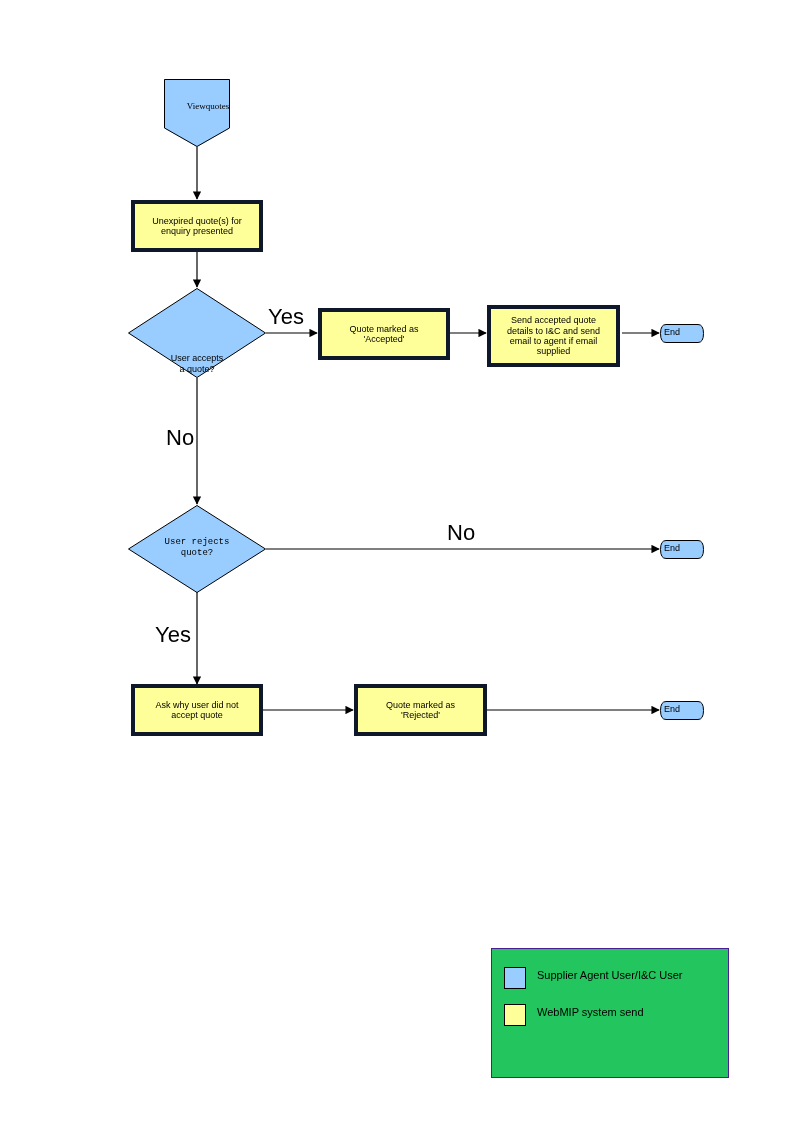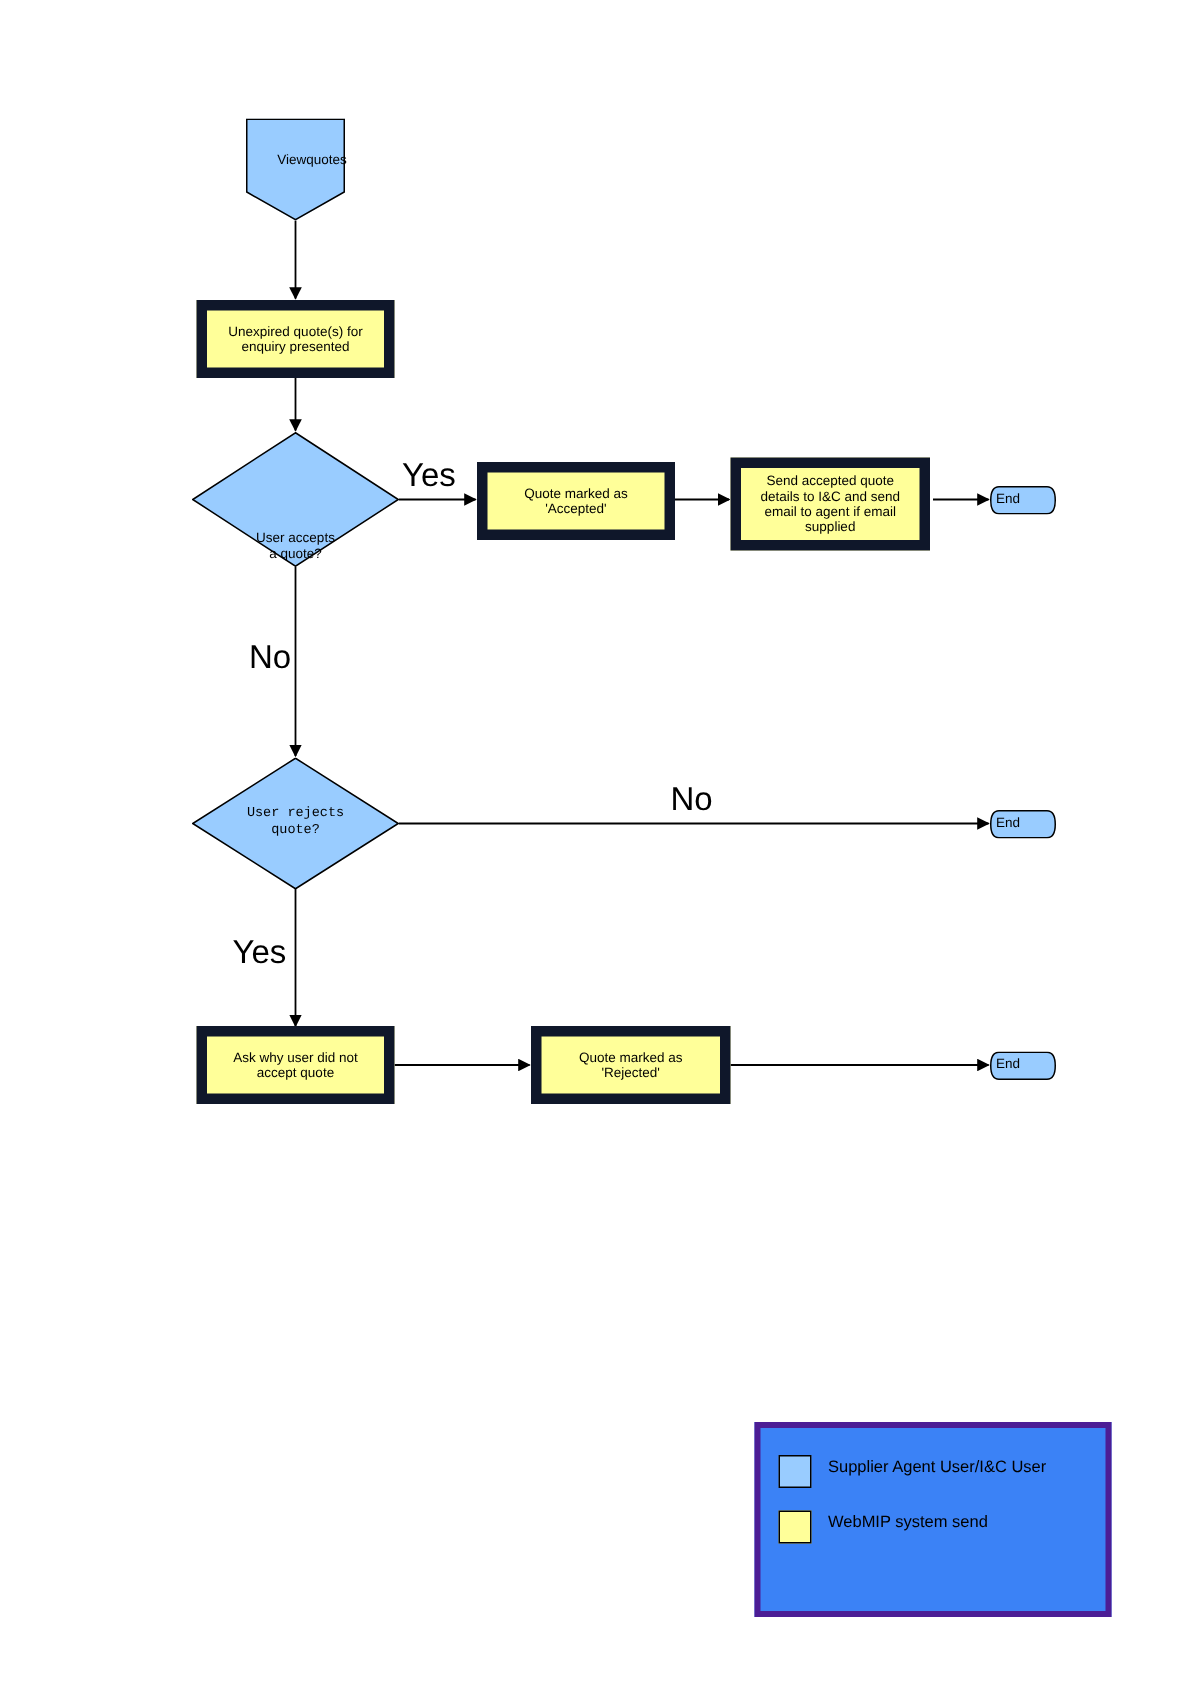--- a/index.html
+++ b/index.html
@@ -47,25 +47,26 @@
     height: 68px;
   }
   .start-label {
     position: absolute;
     left: 0;
     top: 22px;
     width: 88px;
     text-align: center;
     font-size: 9px;
     color: #000;
+    font-family: Liberation Serif, serif;
   }
   
   .process {
     background: #ffff99;
-    border: 7px solid #0f172a;
+    border: 4px solid #0f172a;
     font-size: 9px;
     padding: 2px 4px;
   }
   
   .decision {
     position: absolute;
   }
   .decision svg {
     position: absolute;
     left: 0; top: 0;
@@ -97,26 +98,26 @@
   
   .branch-label {
     position: absolute;
     font-size: 22px;
     color: #000;
     font-family: "Liberation Sans", sans-serif;
   }
   
   #legend {
     position: absolute;
-    left: 503px;
+    left: 491px;
     top: 948px;
     width: 238px;
     height: 130px;
-    border: 4px solid #4c1d95;
-    background: #3b82f6;
+    border: 1px solid #4c1d95;
+    background: #22c55e;
     box-sizing: border-box;
   }
   .legend-row {
     position: absolute;
     left: 12px;
     display: flex;
     align-items: flex-start;
   }
   .legend-swatch {
     width: 22px;

